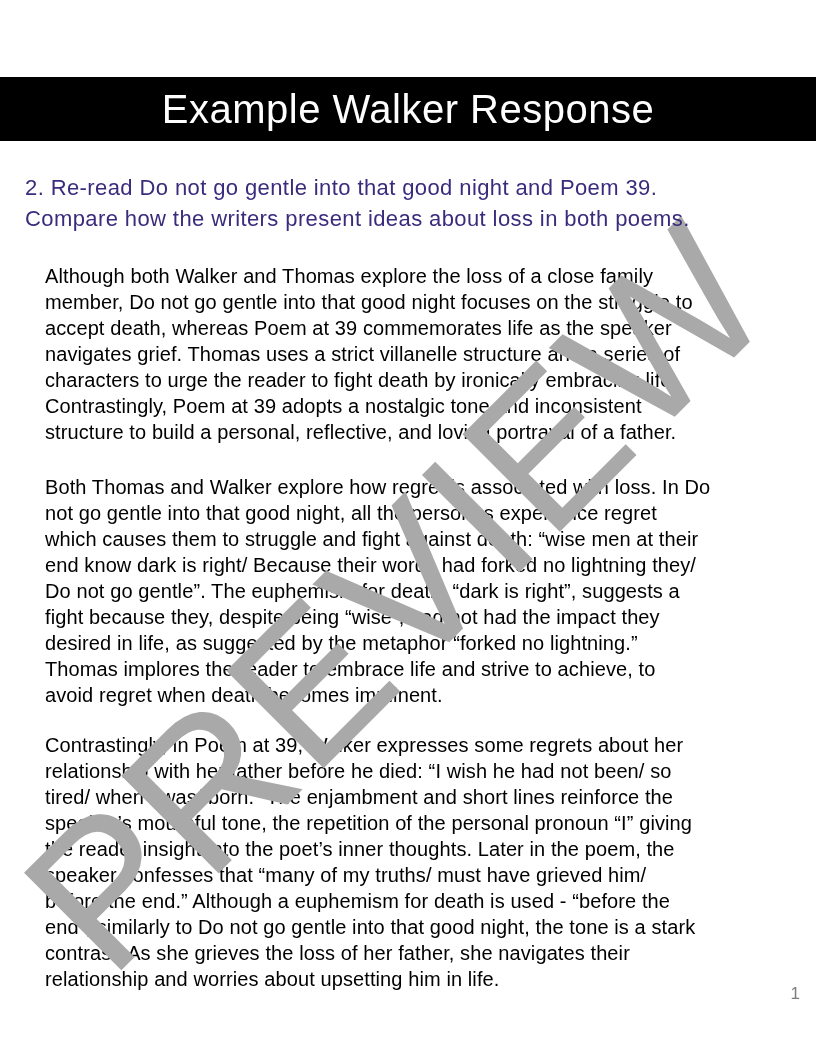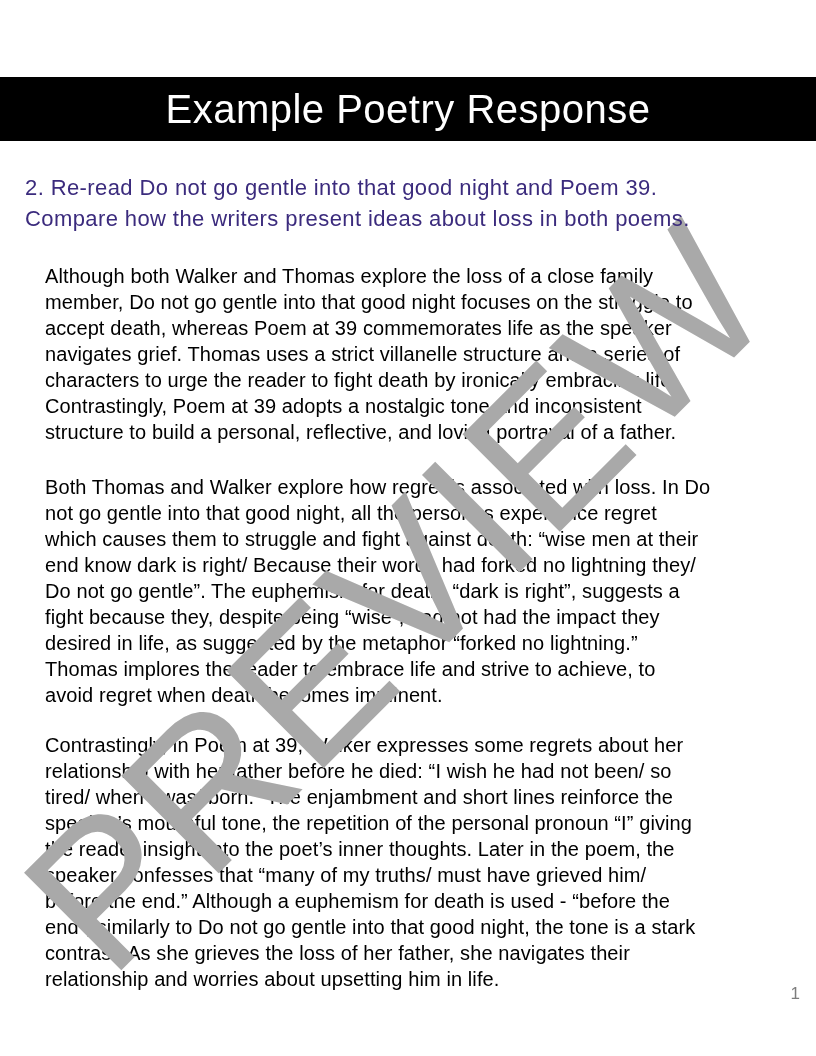--- a/index.html
+++ b/index.html
@@ -117,21 +117,21 @@
     z-index: 7;
   }
 </style>
 </head>
 <body>
 
 <div class="page">
 
 
   <div class="banner">
-    <span class="banner-text">Example Poetry Response</span>
+    <span class="banner-text">Example Walker Response</span>
   </div>
 
   <div class="question">2. Re-read Do not go gentle into that good night and Poem 39.
 Compare how the writers present ideas about loss in both poems.</div>
 
   <div class="para para-1">Although both Walker and Thomas explore the loss of a close family
 member, Do not go gentle into that good night focuses on the struggle to
 accept death, whereas Poem at 39 commemorates life as the speaker
 navigates grief. Thomas uses a strict villanelle structure and a series of
 characters to urge the reader to fight death by ironically embracing life.

